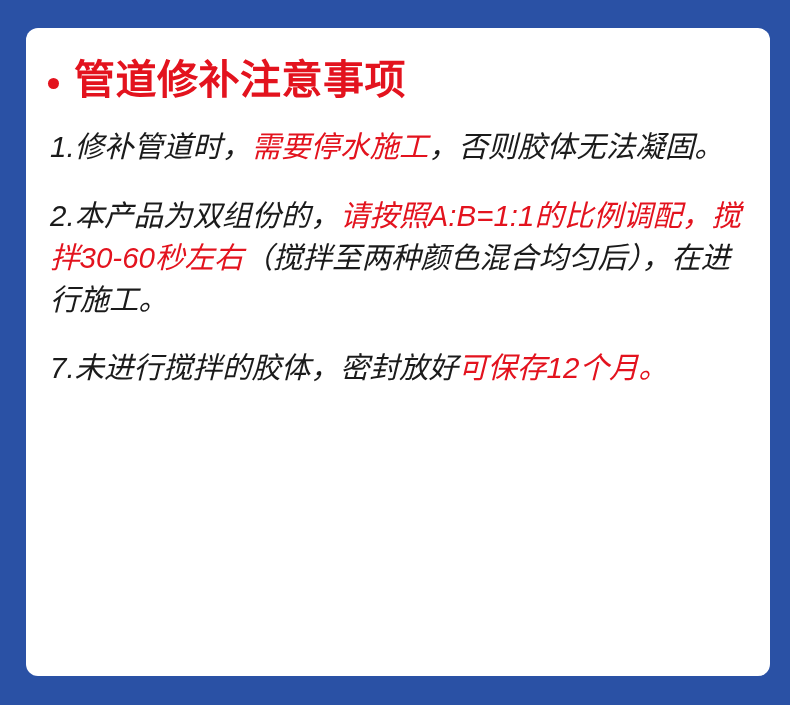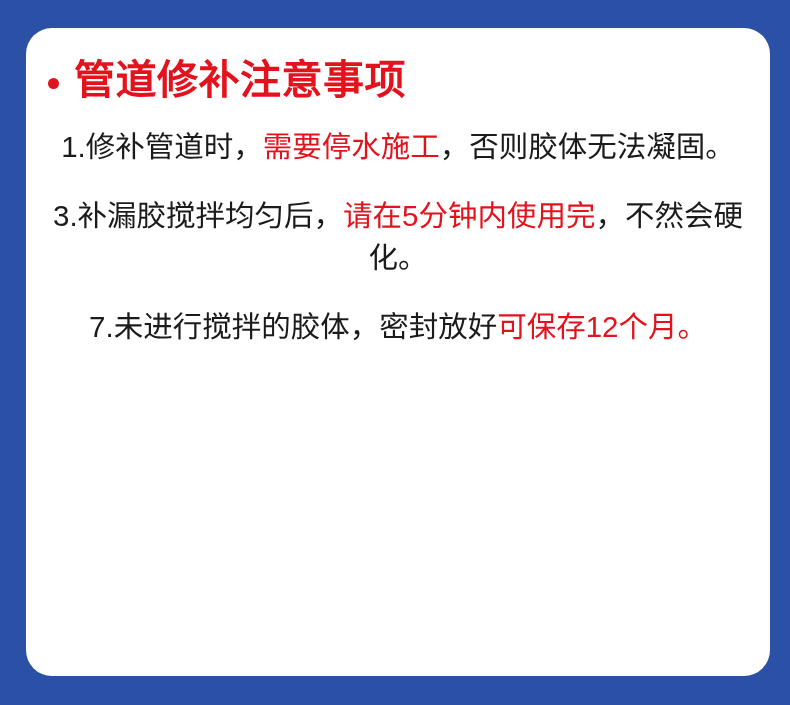--- a/index.html
+++ b/index.html
@@ -22,21 +22,21 @@
     box-sizing: border-box;
   }
 
   #card {
     position: absolute;
     left: 26px;
     top: 28px;
     width: 744px;
     height: 648px;
     background: #FFFFFF;
-    border-radius: 26px;
+    border-radius: 12px;
     box-sizing: border-box;
     padding: 0;
     overflow: hidden;
   }
 
   
   #title-row {
     display: flex;
     align-items: center;
     margin: 0;
@@ -64,21 +64,22 @@
   #notes {
     margin: 0;
     padding: 22px 24px 0 24px;
   }
   .note {
     color: #1B1B1B;
     font-size: 29.5px;
     line-height: 1.42;
     margin: 0 0 27px 0;
     letter-spacing: 0px;
-    text-align: center;
+    text-align: left;
+    font-style: italic;
   }
   .note:last-child {
     margin-bottom: 0;
   }
   .seg-red {
     color: #E3131E;
   }
   .seg-black {
     color: #1B1B1B;
   }
@@ -89,18 +90,18 @@
 <div id="poster">
   <div id="card">
 
     <div id="title-row">
       <span class="title-bullet"></span>
       <span id="title-text">管道修补注意事项</span>
     </div>
 
     <div id="notes">
         <p class="note"><span class="seg-black">1.修补管道时，</span><span class="seg-red">需要停水施工</span><span class="seg-black">，否则胶体无法凝固。</span></p>
-        <p class="note"><span class="seg-black">3.补漏胶搅拌均匀后，</span><span class="seg-red">请在5分钟内使用完</span><span class="seg-black">，不然会硬化。</span></p>
+        <p class="note"><span class="seg-black">2.本产品为双组份的，</span><span class="seg-red">请按照A:B=1:1的比例调配，搅拌30-60秒左右</span><span class="seg-black">（搅拌至两种颜色混合均匀后），在进行施工。</span></p>
         <p class="note"><span class="seg-black">7.未进行搅拌的胶体，密封放好</span><span class="seg-red">可保存12个月。</span></p>
       </div>
 
   </div>
 </div>
 
 </body></html>

